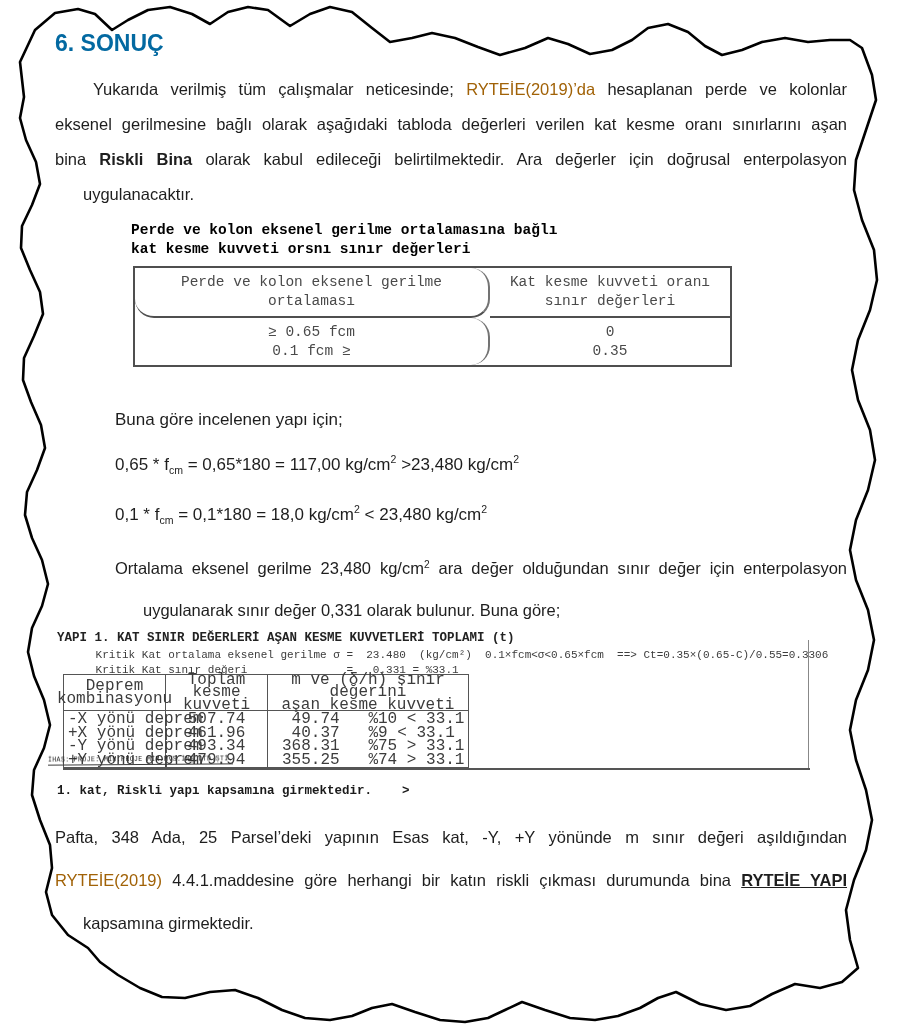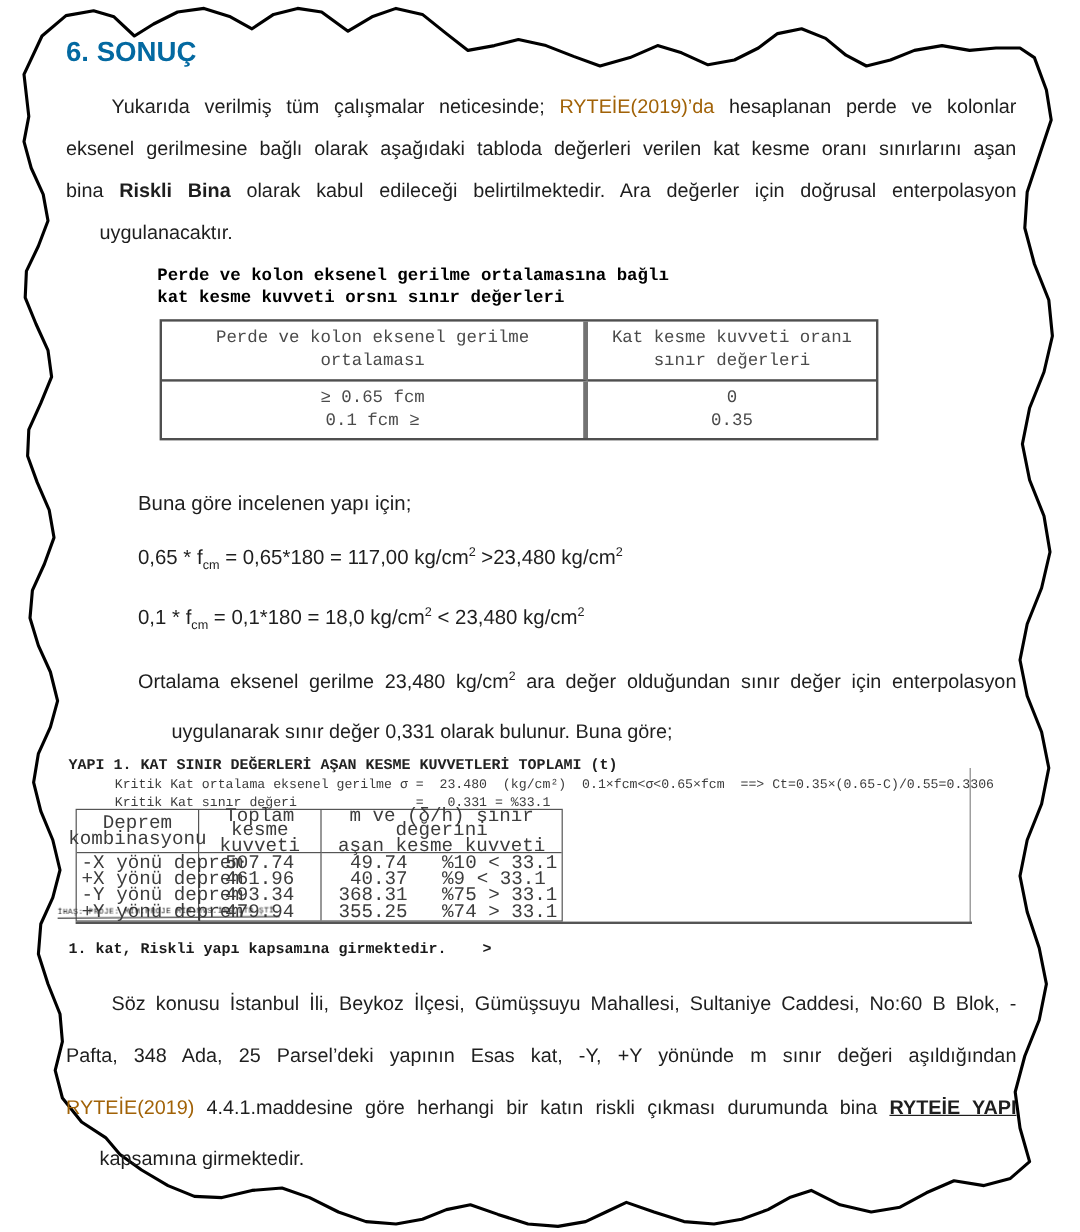--- a/index.html
+++ b/index.html
@@ -17,21 +17,21 @@
   .bold{font-weight:bold;}
   .boldul{font-weight:bold;text-decoration:underline;}
   .sup{font-size:62%;vertical-align:super;line-height:0;}
   .sub{font-size:62%;vertical-align:sub;line-height:0;}
   
   .mono{font-family:"Liberation Mono",monospace;}
   .tbl1-title{font-size:14.5px;font-weight:bold;color:#000000;line-height:19px;white-space:pre-line;}
   .tbl1{display:grid;grid-template-columns:355px 240px;grid-template-rows:50px 47px;
         border:2px solid #4f4f4f;font-size:14.5px;color:#4a4a4a;line-height:19px;}
   .tbl1 .cell{display:flex;align-items:center;justify-content:center;text-align:center;white-space:pre-line;}
-  .tbl1 .br{border-right:4px solid #737373;}
+  .tbl1 .br{border-right:2px solid #737373;border-radius:19px;}
   .tbl1 .bb{border-bottom:2px solid #4f4f4f;}
   
   .rep-title{font-size:12.5px;font-weight:bold;color:#222;white-space:pre;}
   .rep-lines{font-size:11px;color:#3c3c3c;line-height:14.5px;white-space:pre;margin-left:32px;}
   .rtbl{display:grid;grid-template-columns:102px 102px 200px;grid-template-rows:36px 56px;
         border:1.5px solid #555;font-size:16px;color:#3c3c3c;}
   .rtbl .hcell{display:flex;align-items:center;justify-content:center;text-align:center;
         white-space:pre-line;line-height:12.5px;border-bottom:1.5px solid #555;}
   .rtbl .bcell{white-space:pre;line-height:13.5px;padding-top:2px;}
   .rtbl .vr{border-right:1.5px solid #555;}
@@ -131,19 +131,18 @@
  40.37   %9 &lt; 33.1
 368.31   %75 &gt; 33.1
 355.25   %74 &gt; 33.1</div>
   </div>
 
   <div class="abs mono smudge" style="left:48px;top:756px;">İHAŞ: PROJE: MİM.PROJE MİM.MVS.İNŞ.LTD.ŞTİ.</div>
 
   <div class="abs mono concl" style="left:57px;top:784px;">1. kat, Riskli yapı kapsamına girmektedir.    &gt;</div>
 
   <div class="abs bodytext" style="left:55px;top:816px;width:792px;line-height:43px;">
-      <div class="jline indent"><span>Söz konusu İstanbul İli, Beykoz İlçesi, Gümüşsuyu Mahallesi, Sultaniye Caddesi, No:60 B Blok,  -</span></div>
       <div class="jline"><span>Pafta, 348 Ada, 25 Parsel’deki yapının Esas kat, -Y, +Y yönünde m sınır değeri aşıldığından</span></div>
       <div class="jline"><span class="gray">RYTEİE(2019)</span><span> 4.4.1.maddesine göre herhangi bir katın riskli çıkması durumunda bina </span><span class="boldul">RYTEİE YAPI</span></div>
       <div class="jline jlast"><span>kapsamına girmektedir.</span></div>
     </div>
 
 </div>
 
 </body></html>

